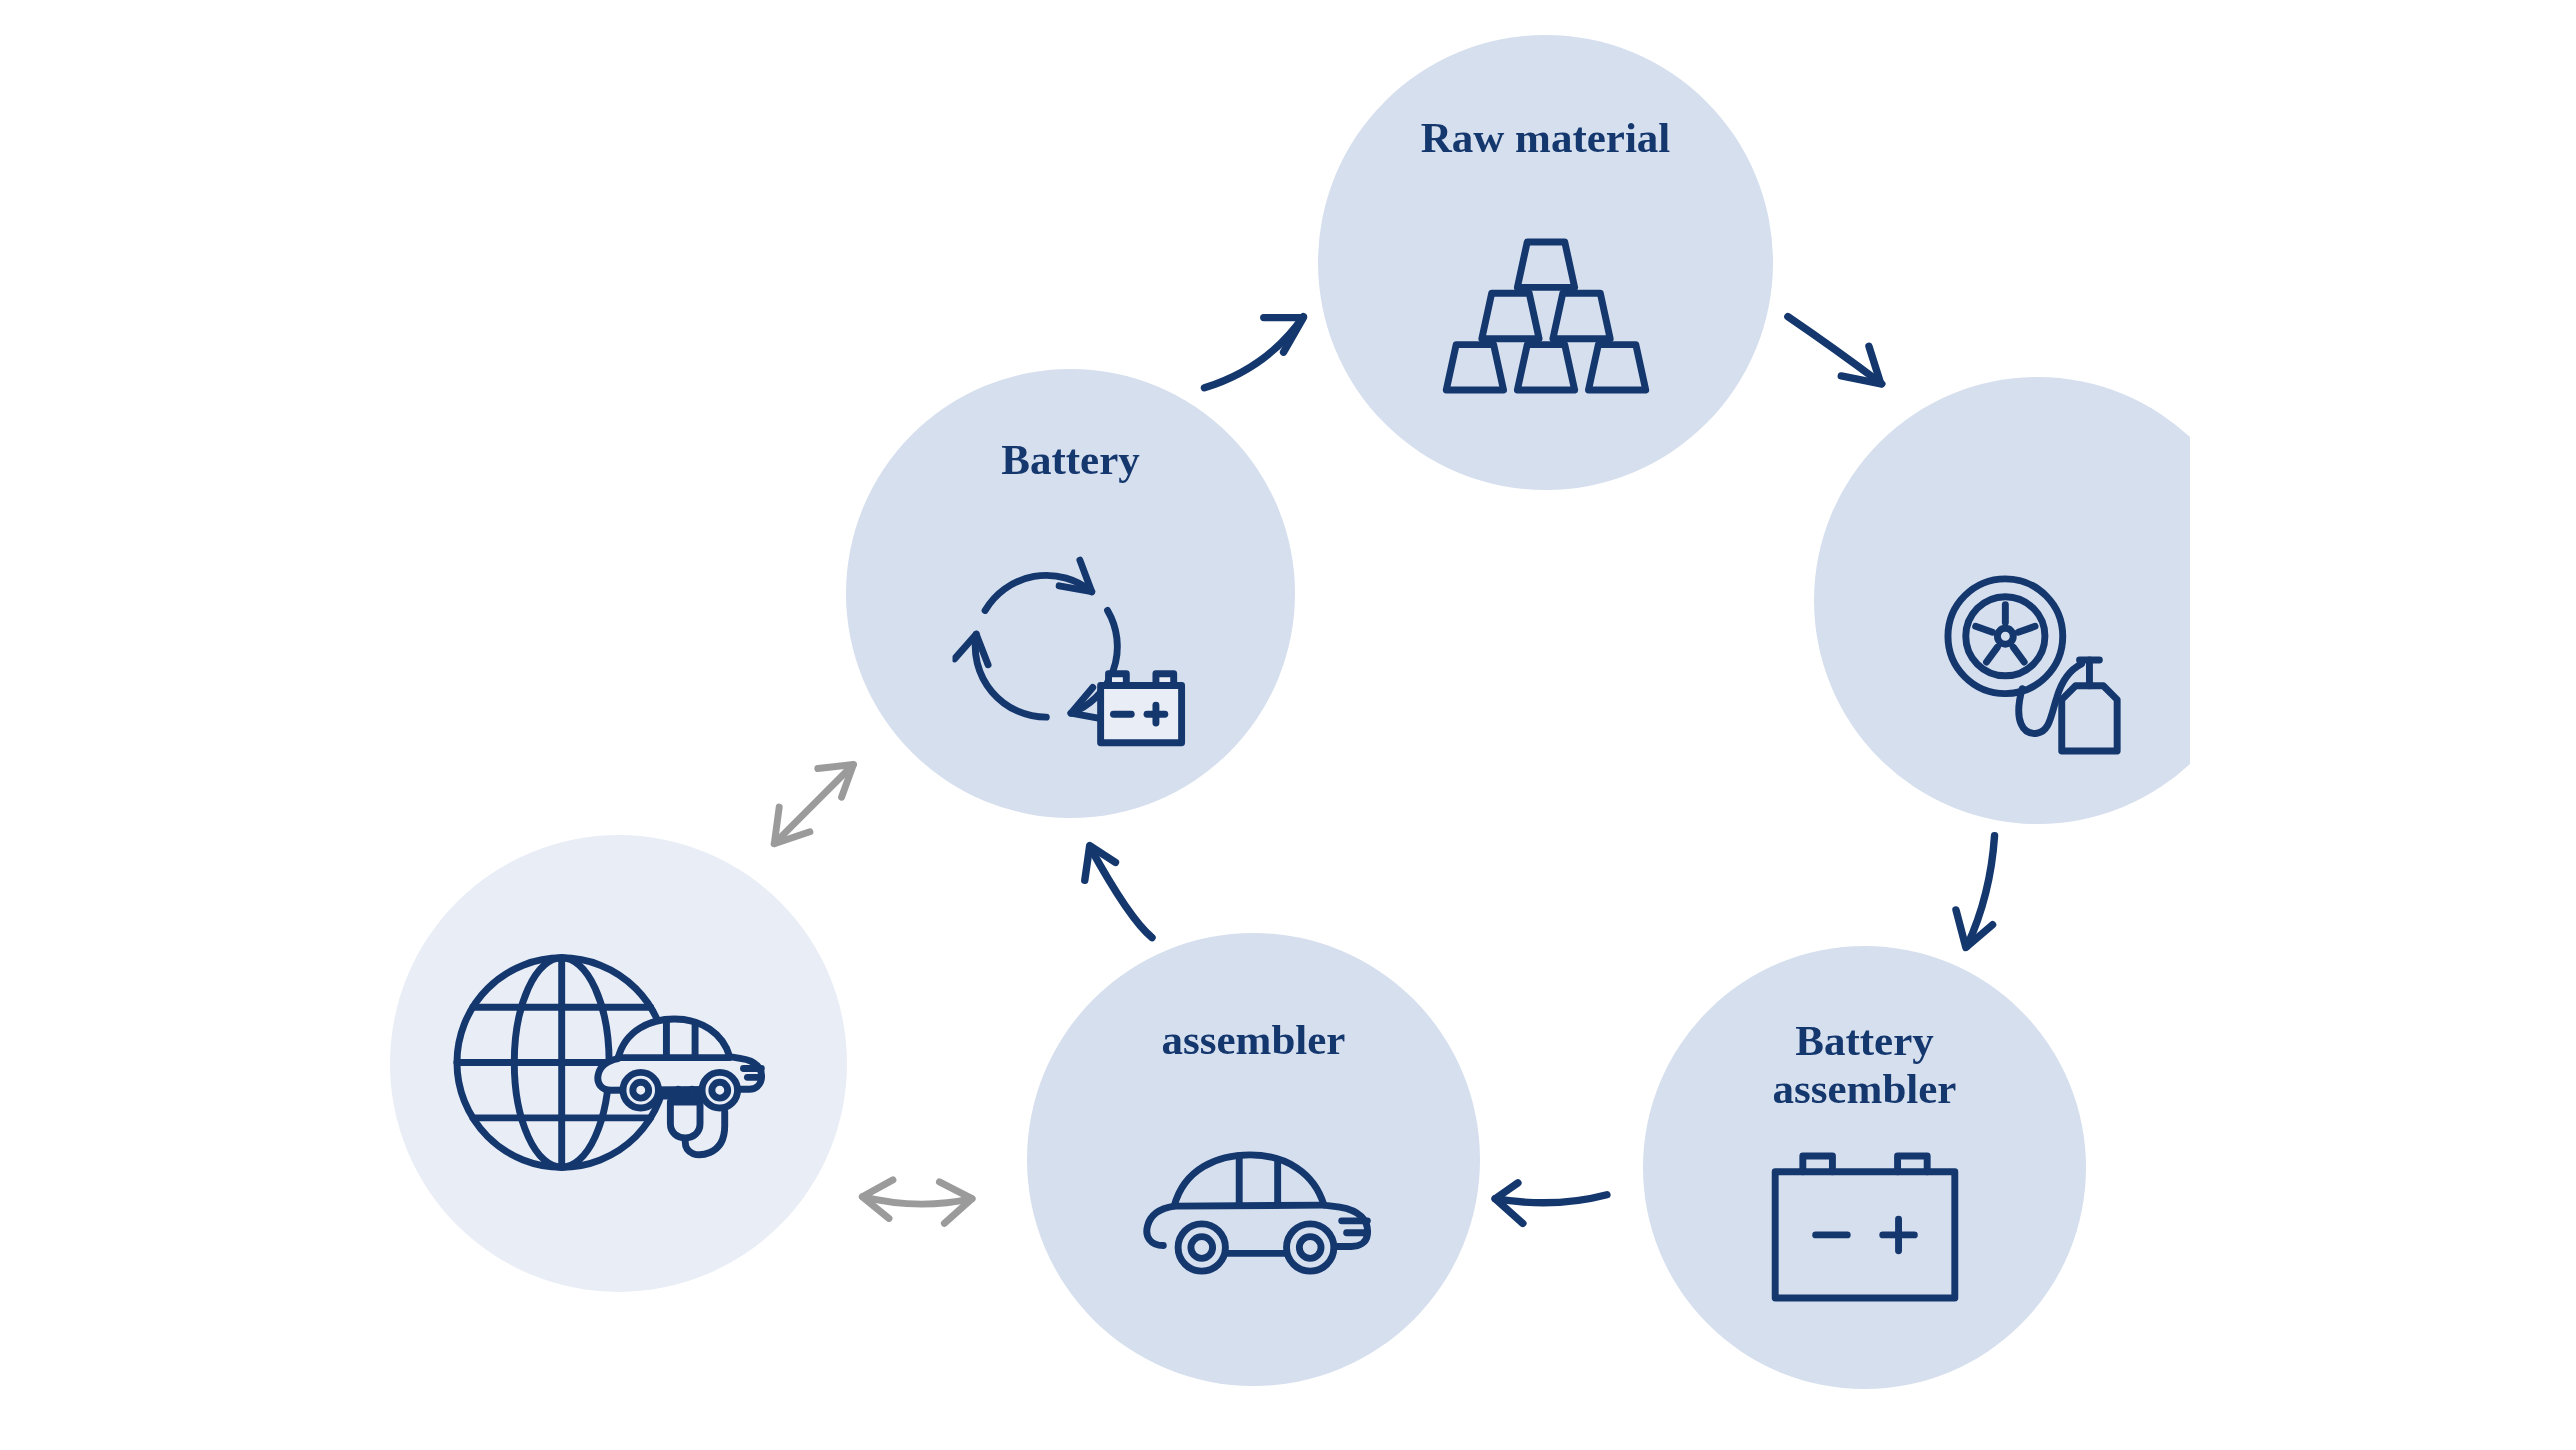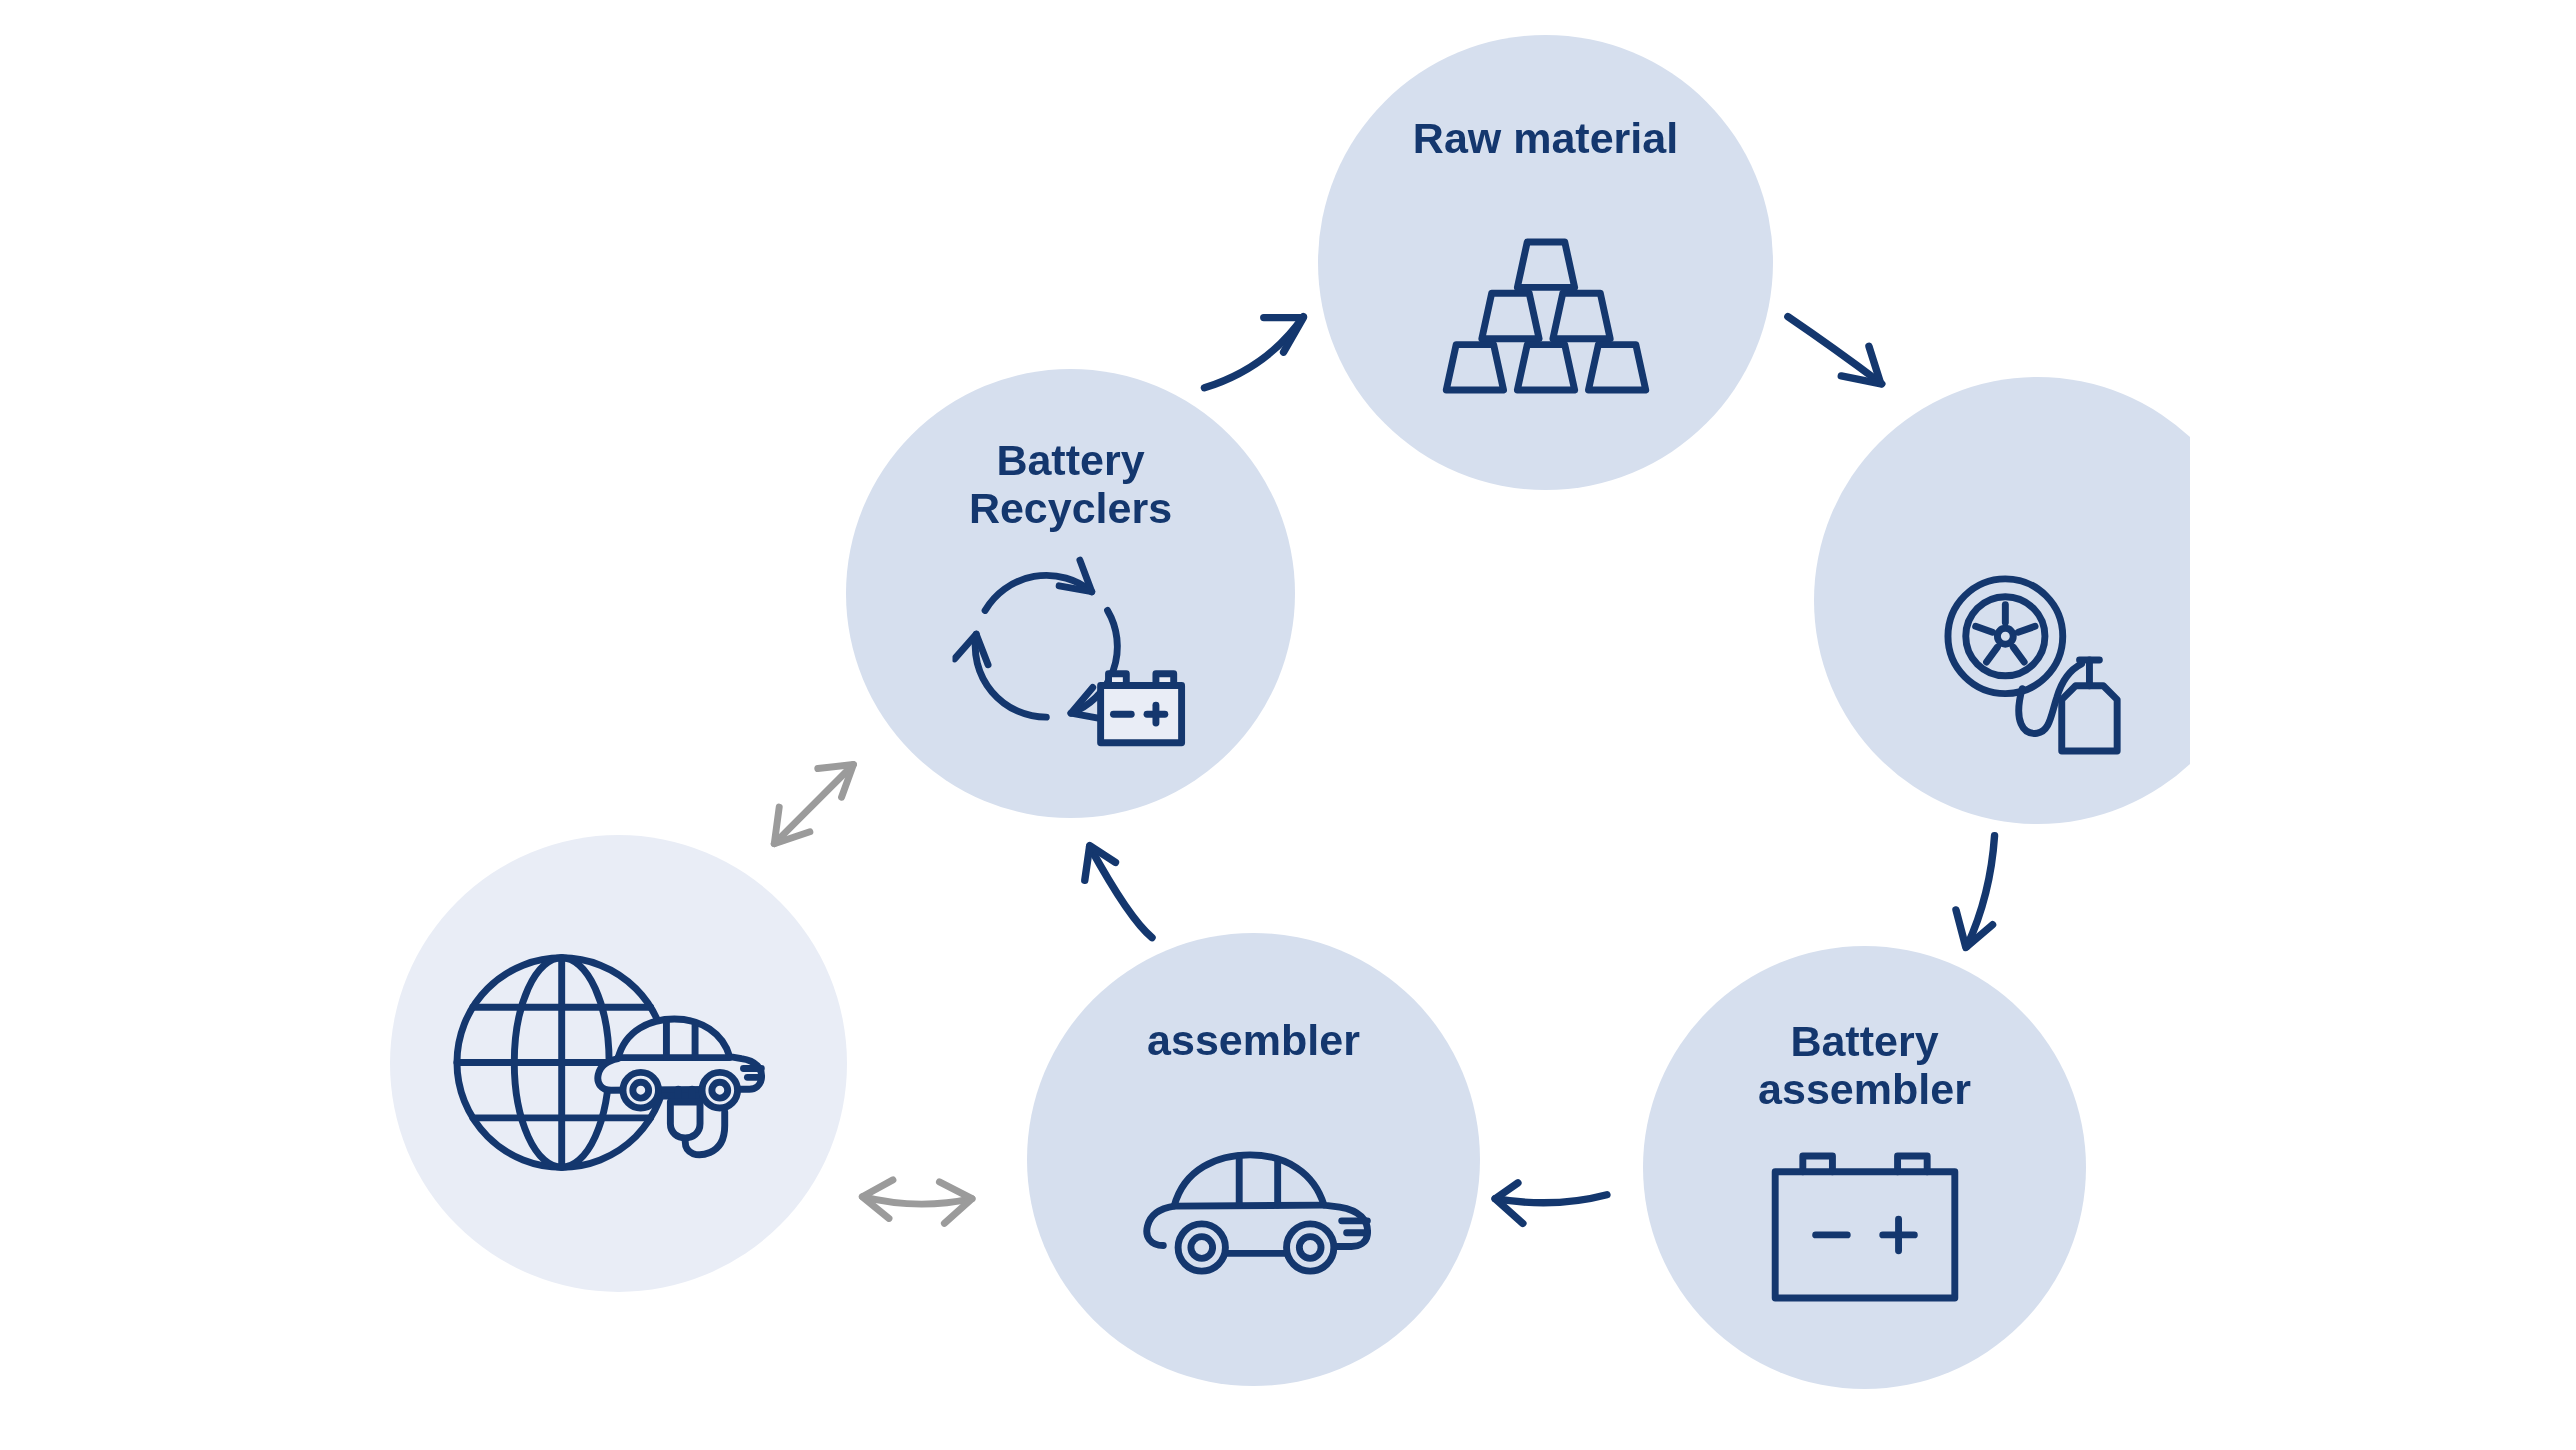--- a/index.html
+++ b/index.html
@@ -1,19 +1,19 @@
 <!DOCTYPE html>
 <html style="--background: #ffffff; --node-fill: #d6dfee; --node-fill-light: #e9edf6; --ink: #14376e; --gray-arrow: #9b9b9b;"><head>
 <meta charset="utf-8">
 <style>
   html,body { margin:0; padding:0; }
   .stage {
     position:relative; width:2190px; height:1451px;
     background:var(--background,#fff);
-    font-family:Liberation Sans, sans-serif;
+    font-family:Liberation Serif, serif;
     overflow:hidden;
   }
   .node { position:absolute; border-radius:50%; background:var(--node-fill,#d6dfee); }
   .node.light { background:var(--node-fill-light,#e9edf6); }
   .label {
     position:absolute; left:0; right:0; text-align:center;
     color:var(--ink,#14376e); font-weight:700; font-size:43px; line-height:1.12;
     letter-spacing:0;
   }
   .icon { position:absolute; left:50%; transform:translateX(-50%); }
@@ -113,21 +113,20 @@
       <circle cx="72" cy="106" r="24"></circle>
       <circle cx="72" cy="106" r="11"></circle>
       <circle cx="182" cy="106" r="24"></circle>
       <circle cx="182" cy="106" r="11"></circle>
     </svg>
   </div>
 
   <div class="node" id="node-recyclers">
     <div class="label">
       <div>Battery</div>
-      <div>Recyclers</div>
     </div>
     <svg class="icon" width="237" height="203" viewBox="0 0 240 205">
       <path d="M 33,64 A 72,72 0 0 1 141,45"></path>
       <path d="M 108,39 L 141,45 L 129,13"></path>
       <path d="M 157,64 A 72,72 0 0 1 120,168"></path>
       <path d="M 142,142 L 120,168 L 153,174"></path>
       <path d="M 95,172 A 72,72 0 0 1 24,88"></path>
       <path d="M 36,119 L 24,88 L 2,113"></path>
       <path class="fillmask" d="M 158,140 L 158,128 L 176,128 L 176,140"></path>
       <path class="fillmask" d="M 206,140 L 206,128 L 224,128 L 224,140"></path>

